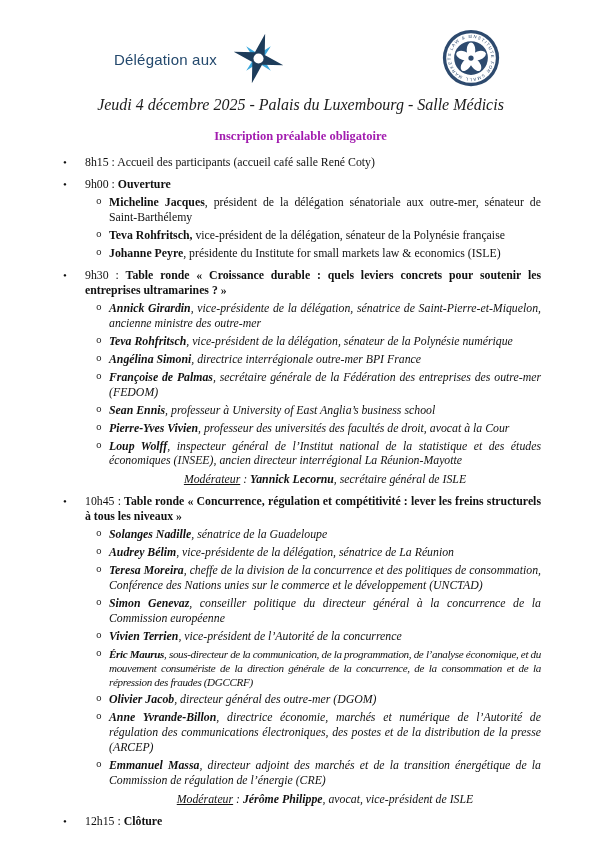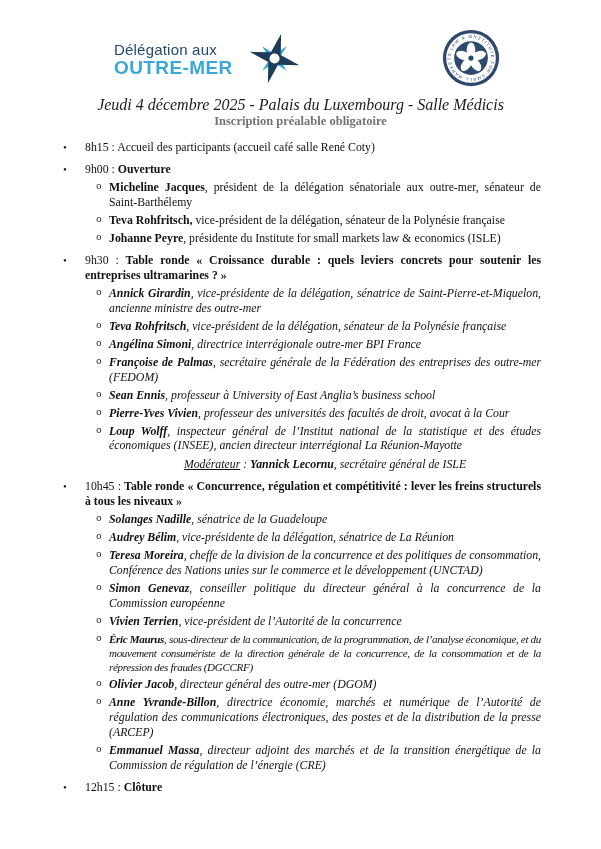--- a/index.html
+++ b/index.html
@@ -20,21 +20,21 @@
   .logo-text { font-family: "Liberation Sans", sans-serif; line-height: 1.05; }
   .logo-line1 { color: #24496d; font-size: 15px; letter-spacing: 0.2px; }
   .logo-line2 { color: #3aa7db; font-size: 19px; font-weight: bold; letter-spacing: 0.4px; }
   .star-wrap { margin-left: 14px; }
   .seal-wrap { margin-left: auto; }
 
   
   .title-block { text-align: center; margin-top: 6px; }
   .doc-title { font-size: 16.5px; font-weight: bold; color: #8b1a1a; font-family: "Liberation Serif", serif; }
   .doc-subtitle { font-size: 16px; font-style: italic; margin-top: 3px; color: #1c1c1c; }
-  .doc-notice { font-size: 12.5px; font-weight: bold; color: #737373; }
+  .doc-notice { font-size: 12.5px; font-weight: bold; margin-top: 15px; color: #a21caf; }
 
   
   .agenda { margin: 11px 60px 0 63px; font-size: 11.8px; line-height: 1.27; }
   .agenda-item { margin-top: 7px; }
   .main-row { display: flex; }
   .main-bullet { width: 22px; flex: 0 0 22px; font-size: 11px; padding-top: 1px; }
   .item-content { flex: 1; }
   .heading-line { text-align: justify; }
   .heading-bold { font-weight: bold; }
   .speakers { margin-top: 2px; }
@@ -51,21 +51,20 @@
   .mod-name { font-weight: bold; }
 </style>
 </head>
 <body>
 
 <div class="page">
 
   <div class="header">
     <div class="logo-text">
       <div class="logo-line1">Délégation aux</div>
-      <div class="logo-line2">OUTRE-MER</div>
     </div>
     <div class="star-wrap">
       <svg width="55" height="55" viewBox="0 0 60 60" aria-hidden="true">
         <g transform="rotate(45 30 30)">
           <path d="M30 11 L33.5 26.5 L49 30 L33.5 33.5 L30 49 L26.5 33.5 L11 30 L26.5 26.5 Z" fill="#3aa7db"></path>
         </g>
         <g transform="rotate(15 30 30)">
           <path d="M30 2 L35.5 24.5 L58 30 L35.5 35.5 L30 58 L24.5 35.5 L2 30 L24.5 24.5 Z" fill="#1d3c5a"></path>
         </g>
         <circle cx="30" cy="30" r="5.5" fill="#ffffff"></circle>
@@ -135,21 +134,21 @@
           <span class="main-bullet">•</span>
           <div class="item-content">
             <p class="heading-line"><span>9h30</span><span> : </span><span class="heading-bold">Table ronde « Croissance durable : quels leviers concrets pour soutenir les entreprises ultramarines ? »</span></p>
             <div class="speakers style-italic">
               <div class="speaker-row">
                 <span class="sub-bullet">o</span>
                 <p class="speaker-text"><span class="sp-name">Annick Girardin</span><span class="sp-desc">, vice-présidente de la délégation, sénatrice de Saint-Pierre-et-Miquelon, ancienne ministre des outre-mer</span></p>
               </div>
               <div class="speaker-row">
                 <span class="sub-bullet">o</span>
-                <p class="speaker-text"><span class="sp-name">Teva Rohfritsch</span><span class="sp-desc">, vice-président de la délégation, sénateur de la Polynésie française</span></p>
+                <p class="speaker-text"><span class="sp-name">Teva Rohfritsch</span><span class="sp-desc">, vice-président de la délégation, sénateur de la Polynésie numérique</span></p>
               </div>
               <div class="speaker-row">
                 <span class="sub-bullet">o</span>
                 <p class="speaker-text"><span class="sp-name">Angélina Simoni</span><span class="sp-desc">, directrice interrégionale outre-mer BPI France</span></p>
               </div>
               <div class="speaker-row">
                 <span class="sub-bullet">o</span>
                 <p class="speaker-text"><span class="sp-name">Françoise de Palmas</span><span class="sp-desc">, secrétaire générale de la Fédération des entreprises des outre-mer (FEDOM)</span></p>
               </div>
               <div class="speaker-row">
@@ -205,20 +204,21 @@
               </div>
               <div class="speaker-row">
                 <span class="sub-bullet">o</span>
                 <p class="speaker-text"><span class="sp-name">Anne Yvrande-Billon</span><span class="sp-desc">, directrice économie, marchés et numérique de l’Autorité de régulation des communications électroniques, des postes et de la distribution de la presse (ARCEP)</span></p>
               </div>
               <div class="speaker-row">
                 <span class="sub-bullet">o</span>
                 <p class="speaker-text"><span class="sp-name">Emmanuel Massa</span><span class="sp-desc">, directeur adjoint des marchés et de la transition énergétique de la Commission de régulation de l’énergie (CRE)</span></p>
               </div>
             </div>
+            <p class="moderator-line"><span class="mod-label">Modérateur</span><span> : </span><span class="mod-name">Jérôme Philippe</span><span class="mod-desc">, avocat, vice-président de ISLE</span></p>
           </div>
         </div>
       </div>
       <div class="agenda-item">
         <div class="main-row">
           <span class="main-bullet">•</span>
           <div class="item-content">
             <p class="heading-line"><span>12h15</span><span> : </span><span class="heading-bold">Clôture</span></p>
           </div>
         </div>

